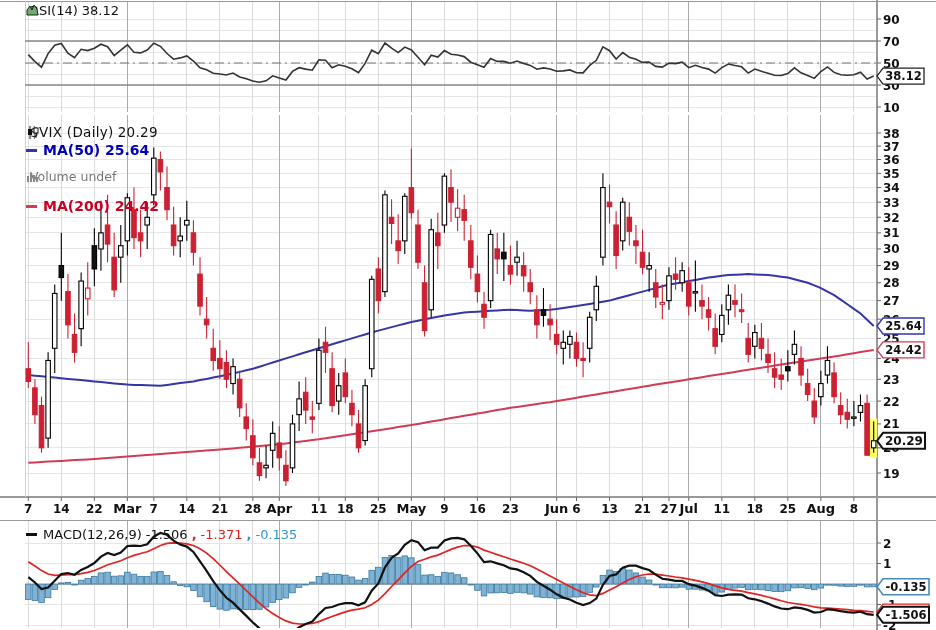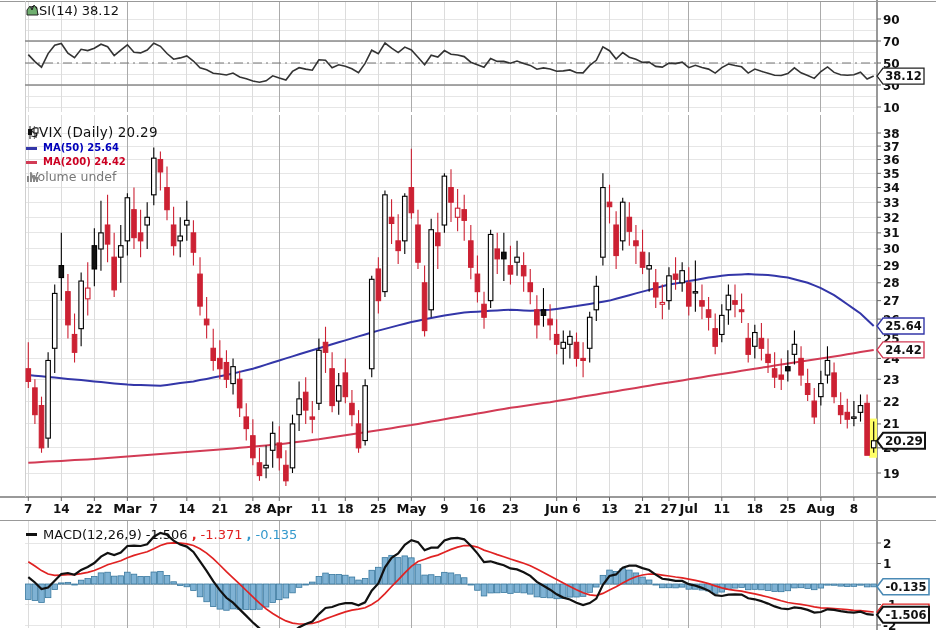--- a/index.html
+++ b/index.html
@@ -3,21 +3,21 @@
 <meta charset="utf-8">
 <style>
   html,body{margin:0;padding:0;background:#ffffff;}
   body{width:936px;height:630px;overflow:hidden;position:relative;
        font-family:"DejaVu Sans","Liberation Sans",sans-serif;}
   #chart-wrap{position:absolute;left:0;top:0;width:936px;height:630px;}
   svg{position:absolute;left:0;top:0;}
   .hdr{position:absolute;white-space:nowrap;display:flex;align-items:center;gap:4px;
        font-size:13px;color:#111;line-height:1;}
   .hdr .ttl{font-size:13.5px;letter-spacing:0.3px;}
-  .legend{font-size:10px;font-weight:bold;}
+  .legend{font-size:14px;font-weight:bold;}
   .dash{display:inline-block;width:11px;height:3px;margin-right:2px;}
   .icon{display:inline-block;}
   #rsi-header{left:26px;top:4px;}
   #vix-title{left:26px;top:126px;}
   #ma50-legend{left:26px;top:143px;}
   #ma200-legend{left:26px;top:157px;}
   #volume-legend{left:26px;top:171px;font-weight:normal;}
   #macd-header{left:26px;top:528px;}
   .sep{font-weight:bold;}
 </style>
@@ -736,21 +736,21 @@
     </span>
     <span class="ttl">$VIX (Daily)</span>
     <span class="ttl">20.29</span>
   </div>
 
   <div class="hdr legend" id="ma50-legend" style="color: rgb(0, 0, 187);">
     <span class="dash" id="ma50-dash" style="background: rgb(51, 54, 168);"></span>
     <span>MA(50) 25.64</span>
   </div>
 
-  <div class="hdr legend" id="ma200-legend" style="color: rgb(204, 0, 34);">
+  <div class="hdr legend" id="ma200-legend" style="color: rgb(204, 0, 34); margin-top: 42px;">
     <span class="dash" id="ma200-dash" style="background: rgb(210, 59, 85);"></span>
     <span>MA(200) 24.42</span>
   </div>
 
   <div class="hdr" id="volume-legend" style="font-size: 12.5px; color: rgb(119, 119, 119);">
     <span class="icon">
       <svg width="13" height="11">
         <rect x="1" y="5" width="2" height="6" fill="#888"></rect>
           <rect x="4" y="2" width="2" height="9" fill="#888"></rect>
         <rect x="7" y="4" width="2" height="7" fill="#888"></rect>

